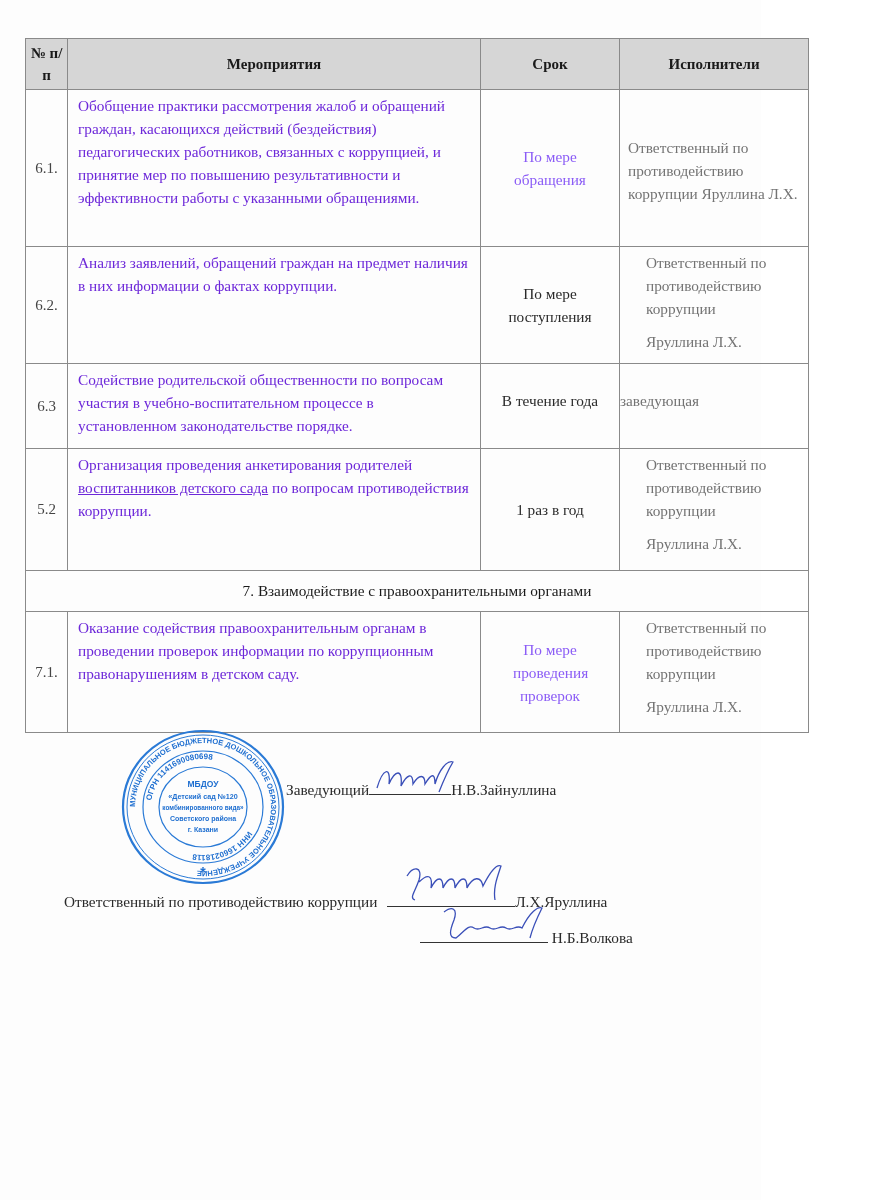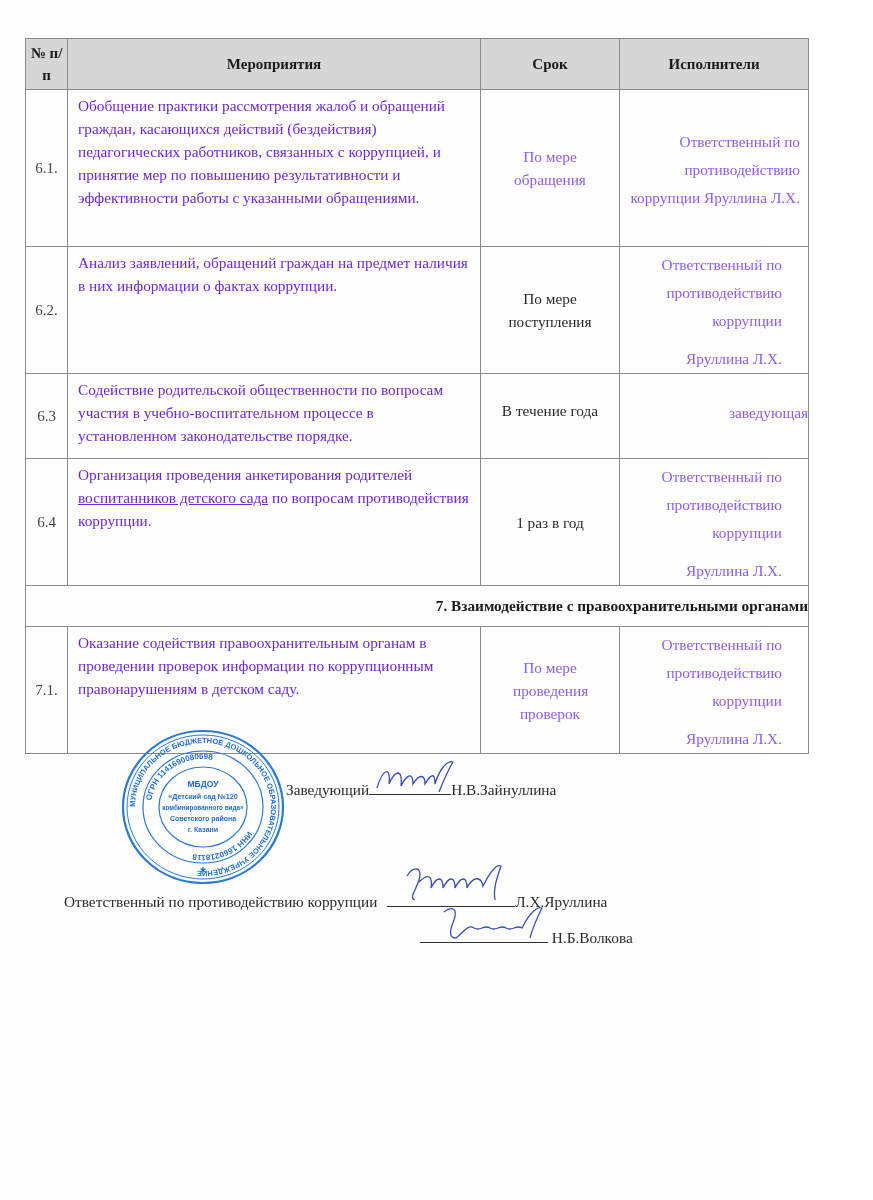--- a/index.html
+++ b/index.html
@@ -11,23 +11,23 @@
   table.plan td, table.plan th { border: 1px solid #8a8a8a; vertical-align: middle; padding: 0; }
   table.plan tr.head th { background: #d6d6d6; font-weight: bold; font-size: 15px; height: 46px; text-align: center; color: #1a1a1a; }
   .col-num { width: 42px; }
   .col-act { width: 413px; }
   .col-term { width: 139px; }
   .col-exec { width: 189px; }
   .num { text-align: center; font-size: 15px; color: #444; }
   .act { text-align: left; font-size: 15.3px; line-height: 23px; padding: 4px 6px 6px 10px !important; vertical-align: top !important; color: #6d28d9; }
   .term { text-align: center; font-size: 15.3px; line-height: 23px; color: #2a2a2a; }
   .term.bold { font-weight: normal; color: #8b5cf6; }
-  .exec { text-align: right; font-size: 15.3px; line-height: 28px; vertical-align: top !important; padding-top: 4px !important; color: #8b5cf6; }
+  .exec { text-align: left; font-size: 15.3px; line-height: 23px; vertical-align: top !important; padding-top: 4px !important; color: #737373; }
   .exec .gap { display: block; height: 10px; }
-  .section { text-align: right; font-weight: bold; font-size: 15.3px; height: 40px; color: #1a1a1a; }
+  .section { text-align: center; font-weight: normal; font-size: 15.3px; height: 40px; color: #1a1a1a; }
   u { text-decoration: underline; }
 
   .signatures { position: absolute; left: 0; top: 720px; width: 873px; height: 300px; }
   .stamp { position: absolute; left: 118px; top: 7px; width: 170px; height: 160px; }
   .sig-line { position: absolute; font-size: 15.3px; color: #2a2a2a; white-space: nowrap; }
   .blank { display: inline-block; border-bottom: 1px solid #333; vertical-align: baseline; height: 14px; position: relative; }
   .scribble { position: absolute; left: 0; top: -22px; }
 </style>
 </head>
 <body>
@@ -72,21 +72,21 @@
     <tr style="height:85px;">
       <td class="num">6.3</td>
       <td class="act">Содействие родительской общественности по вопросам участия в учебно-воспитательном процессе в установленном законодательстве порядке.</td>
       <td class="term" style="vertical-align:top; padding-top:25px;">В течение года</td>
       <td class="exec" style="padding-top:25px !important;">
         <span>заведующая</span>
       </td>
     </tr>
 
     <tr style="height:122px;">
-      <td class="num">6.4</td>
+      <td class="num">5.2</td>
       <td class="act">
         <span>Организация проведения анкетирования родителей </span><u>воспитанников детского сада</u><span> по вопросам противодействия коррупции.</span>
       </td>
       <td class="term">1 раз в год</td>
       <td class="exec" style="padding-left:26px; padding-right:26px;">
         <span>Ответственный по противодействию коррупции</span>
         <span class="gap"></span>
         <span>Яруллина Л.Х.</span>
       </td>
     </tr>

